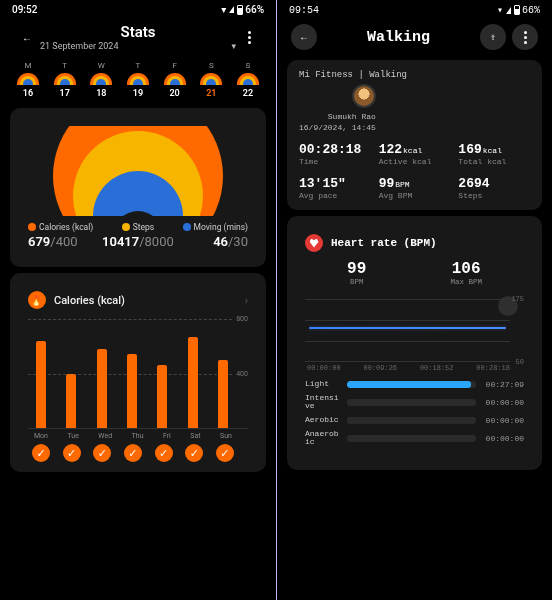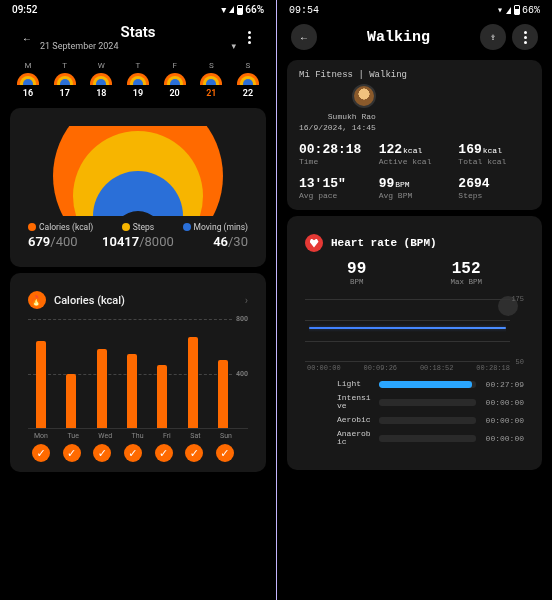--- a/index.html
+++ b/index.html
@@ -71,21 +71,21 @@
   .stats3 .val .of{color:#888;font-weight:400;}
   .dot-ico{width:8px;height:8px;border-radius:50%;}
 
   
   .sec-hdr{display:flex;align-items:center;gap:8px;font-size:11px;font-weight:500;color:#eee;}
   .sec-hdr .circ{width:18px;height:18px;border-radius:50%;background:#ff6a00;display:flex;align-items:center;justify-content:center;font-size:10px;}
   .chart{height:110px;position:relative;margin-top:10px;border-bottom:1px solid #333;}
   .chart .grid{position:absolute;left:0;right:16px;border-top:1px dashed #444;font-size:7px;color:#777;}
   .chart .bars{position:absolute;left:8px;right:20px;bottom:0;top:0;display:flex;align-items:flex-end;justify-content:space-between;}
   .chart .bar{width:10px;background:#ff6a00;border-radius:2px 2px 0 0;}
-  .chart .yl{position:absolute;right:0;font-size:7px;color:#777;font-weight:bold;}
+  .chart .yl{position:absolute;right:0;font-size:7px;color:#777;}
   .xlabels{display:flex;justify-content:space-between;padding:3px 16px 4px 6px;font-size:7px;color:#888;}
   .checks{display:flex;justify-content:space-between;padding:0 14px 4px 4px;}
   .check{width:18px;height:18px;border-radius:50%;background:#ff6a00;display:flex;align-items:center;justify-content:center;color:#fff;font-size:11px;}
 
   
   .summary{padding:10px 12px;}
   .breadcrumb{font-size:9px;color:#ccc;margin-bottom:4px;}
   .toprow{display:flex;justify-content:space-between;align-items:center;}
   .dist{font-size:28px;font-weight:700;display:flex;align-items:baseline;gap:4px;}
   .dist .unit{font-size:11px;font-weight:500;}
@@ -102,21 +102,21 @@
   .hr-stats{display:flex;justify-content:space-around;margin-top:8px;text-align:center;}
   .hr-stats .v{font-size:16px;font-weight:700;}
   .hr-stats .l{font-size:7.5px;color:#888;}
   .hr-chart{height:70px;position:relative;margin-top:6px;}
   .hr-chart .ln{position:absolute;left:0;right:14px;border-top:1px solid #333;}
   .hr-chart .yl{position:absolute;right:0;font-size:7px;color:#666;}
   .hr-line{position:absolute;left:4px;right:18px;top:35px;height:2px;background:linear-gradient(90deg,#3d7eff 0%,#4a8dff 100%);border-radius:1px;}
   .hr-line::before{content:"";position:absolute;left:0;right:0;top:-3px;height:8px;background:linear-gradient(180deg,rgba(77,141,255,0) 0%,rgba(77,141,255,.15) 50%,rgba(77,141,255,0) 100%);}
   .hr-times{display:flex;justify-content:space-between;font-size:7px;color:#666;padding:2px 14px 0 2px;}
 
-  .zones{margin-top:8px;margin-left:32px;}
+  .zones{margin-top:8px;}
   .zone{display:flex;align-items:center;gap:6px;font-size:8px;margin:5px 0;}
   .zone .nm{width:36px;color:#ccc;word-break:break-word;line-height:1.05;}
   .zone .barbg{flex:1;height:7px;background:#2a2a2a;border-radius:3px;overflow:hidden;}
   .zone .barfill{height:100%;border-radius:3px;}
   .zone .tm{width:42px;text-align:right;color:#999;}
 
   .expand-ico{width:20px;height:20px;border-radius:50%;background:#2f2f2f;position:absolute;right:6px;top:4px;}
 </style>
 </head>
 <body>
@@ -365,21 +365,21 @@
           <div class="hr-heart"></div>
         </div>
       <span>Heart rate (BPM)</span>
     </div>
     <div class="hr-stats">
       <div>
           <div class="v">99</div>
           <div class="l">BPM</div>
         </div>
       <div>
-          <div class="v">152</div>
+          <div class="v">106</div>
           <div class="l">Max BPM</div>
         </div>
     </div>
     <div class="hr-chart">
       <div class="expand-ico"></div>
       <div class="ln" style="top:10%"></div>
         <span class="yl" style="top:calc(10% - 4px)">175</span>
       <div class="ln" style="top:40%"></div>
       <div class="ln" style="top:70%"></div>
       <div class="ln" style="bottom:0"></div>

